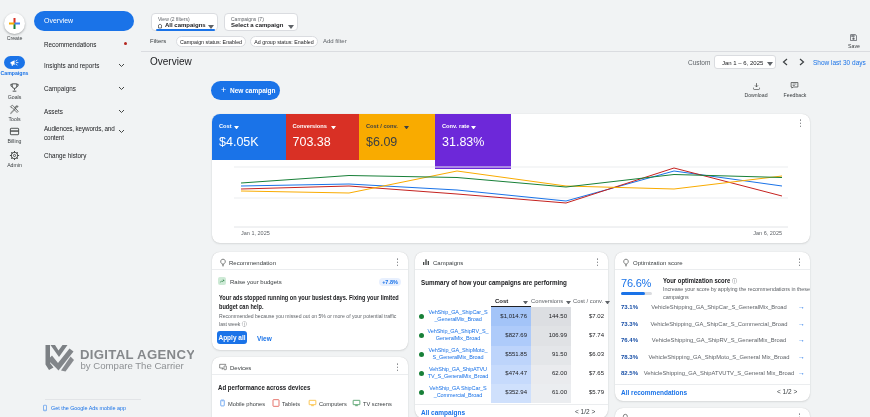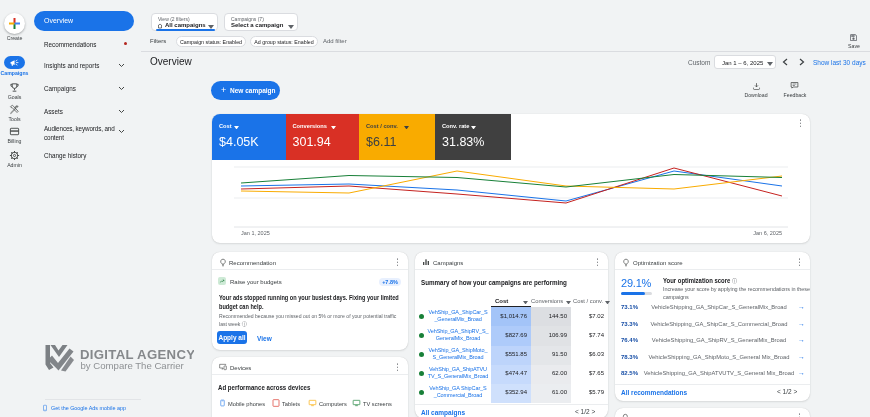--- a/index.html
+++ b/index.html
@@ -151,30 +151,30 @@
   <svg class="abs" style="left:22px;top:11.5px;" width="5" height="3.5" viewBox="0 0 6 4">
       <path d="M0 0 L3 4 L6 0 Z" fill="#fff"></path>
     </svg>
   <div class="abs" style="left:7px;top:21px;font-size:12.5px;">$4.05K</div>
 </div>
 <div class="abs" style="left:285.5px;top:114px;width:73.5px;height:46px;background:#d93025;color:#fff;">
   <div class="abs" style="left:7px;top:9px;font-size:5.7px;font-weight:bold;">Conversions</div>
   <svg class="abs" style="left:45px;top:11.5px;" width="5" height="3.5" viewBox="0 0 6 4">
       <path d="M0 0 L3 4 L6 0 Z" fill="#fff"></path>
     </svg>
-  <div class="abs" style="left:7px;top:21px;font-size:12.5px;">301.94</div>
+  <div class="abs" style="left:7px;top:21px;font-size:12.5px;">703.38</div>
 </div>
 <div class="abs" style="left:359px;top:114px;width:76px;height:46px;background:#f9ab00;color:#3c4043;">
   <div class="abs" style="left:7px;top:9px;font-size:5.7px;font-weight:bold;">Cost / conv.</div>
   <svg class="abs" style="left:45px;top:11.5px;" width="5" height="3.5" viewBox="0 0 6 4">
       <path d="M0 0 L3 4 L6 0 Z" fill="#3c4043"></path>
     </svg>
-  <div class="abs" style="left:7px;top:21px;font-size:12.5px;">$6.11</div>
-</div>
-<div class="abs" style="left:435px;top:114px;width:76px;height:46px;background:#404040;color:#fff;">
+  <div class="abs" style="left:7px;top:21px;font-size:12.5px;">$6.09</div>
+</div>
+<div class="abs" style="left:435px;top:114px;width:76px;height:55px;background:#6d28d9;color:#fff;">
   <div class="abs" style="left:7px;top:9px;font-size:5.7px;font-weight:bold;">Conv. rate</div>
   <svg class="abs" style="left:36px;top:11.5px;" width="5" height="3.5" viewBox="0 0 6 4">
       <path d="M0 0 L3 4 L6 0 Z" fill="#fff"></path>
     </svg>
   <div class="abs" style="left:7px;top:21px;font-size:12.5px;">31.83%</div>
 </div>
 <div class="dots" style="left:796px;top:122px;">⋮</div>
 
 <svg class="abs" style="left:212px;top:160px;" width="598" height="83" viewBox="0 0 598 83">
   <line x1="22" y1="7" x2="576" y2="7" stroke="#ebedef" stroke-width="1"></line>
@@ -314,21 +314,21 @@
 
 <div class="card" style="left:615px;top:252px;width:195px;height:149px;">
   <svg class="abs" style="left:7px;top:6px;" width="8" height="9" viewBox="0 0 24 24" fill="none" stroke="#444746" stroke-width="2">
     <path d="M12 2 a7 7 0 0 1 4 12.7 c-.6.5-1 1.3-1 2.3 h-6 c0-1-.4-1.8-1-2.3 A7 7 0 0 1 12 2 Z"></path>
     <path d="M9.5 20 h5 M10.5 22.5 h3"></path>
   </svg>
   <div class="abs" style="left:18px;top:8px;font-size:6px;color:#3c4043;">Optimization score</div>
   <div class="dots" style="left:180px;top:9px;">⋮</div>
   <div class="abs" style="left:0;top:17px;width:195px;height:1px;background:#ebedef;"></div>
 
-  <div class="abs" style="left:6px;top:25px;font-size:11px;color:#1a73e8;letter-spacing:-0.2px;">29.1%</div>
+  <div class="abs" style="left:6px;top:25px;font-size:11px;color:#1a73e8;letter-spacing:-0.2px;">76.6%</div>
   <div class="abs" style="left:6px;top:40px;width:31px;height:3px;border-radius:2px;background:#dadce0;"></div>
   <div class="abs" style="left:6px;top:40px;width:24px;height:3px;border-radius:2px;background:#1a73e8;"></div>
   <div class="abs" style="left:48px;top:25px;font-size:7px;font-weight:bold;color:#202124;transform:scaleX(0.85);transform-origin:0 0;">Your optimization score <span style="font-weight:normal;color:#5f6368;font-size:6px;">ⓘ</span></div>
   <div class="abs" style="left:48px;top:34px;width:150px;font-size:5.5px;line-height:7.5px;color:#5f6368;white-space:normal;letter-spacing:-0.1px;">Increase your score by applying the recommendations in these campaigns</div>
 
   <div class="abs" style="left:6px;top:52px;font-size:6px;font-weight:bold;color:#174ea6;">73.1%</div>
   <div class="abs" style="left:28px;top:52px;width:152px;text-align:center;font-size:5.8px;color:#5f6368;">VehicleShipping_GA_ShipCar_S_GeneralMix_Broad</div>
   <div class="abs" style="left:183px;top:51px;font-size:7px;color:#1a73e8;">→</div>
 
   <div class="abs" style="left:6px;top:68.5px;font-size:6px;font-weight:bold;color:#174ea6;">73.3%</div>

